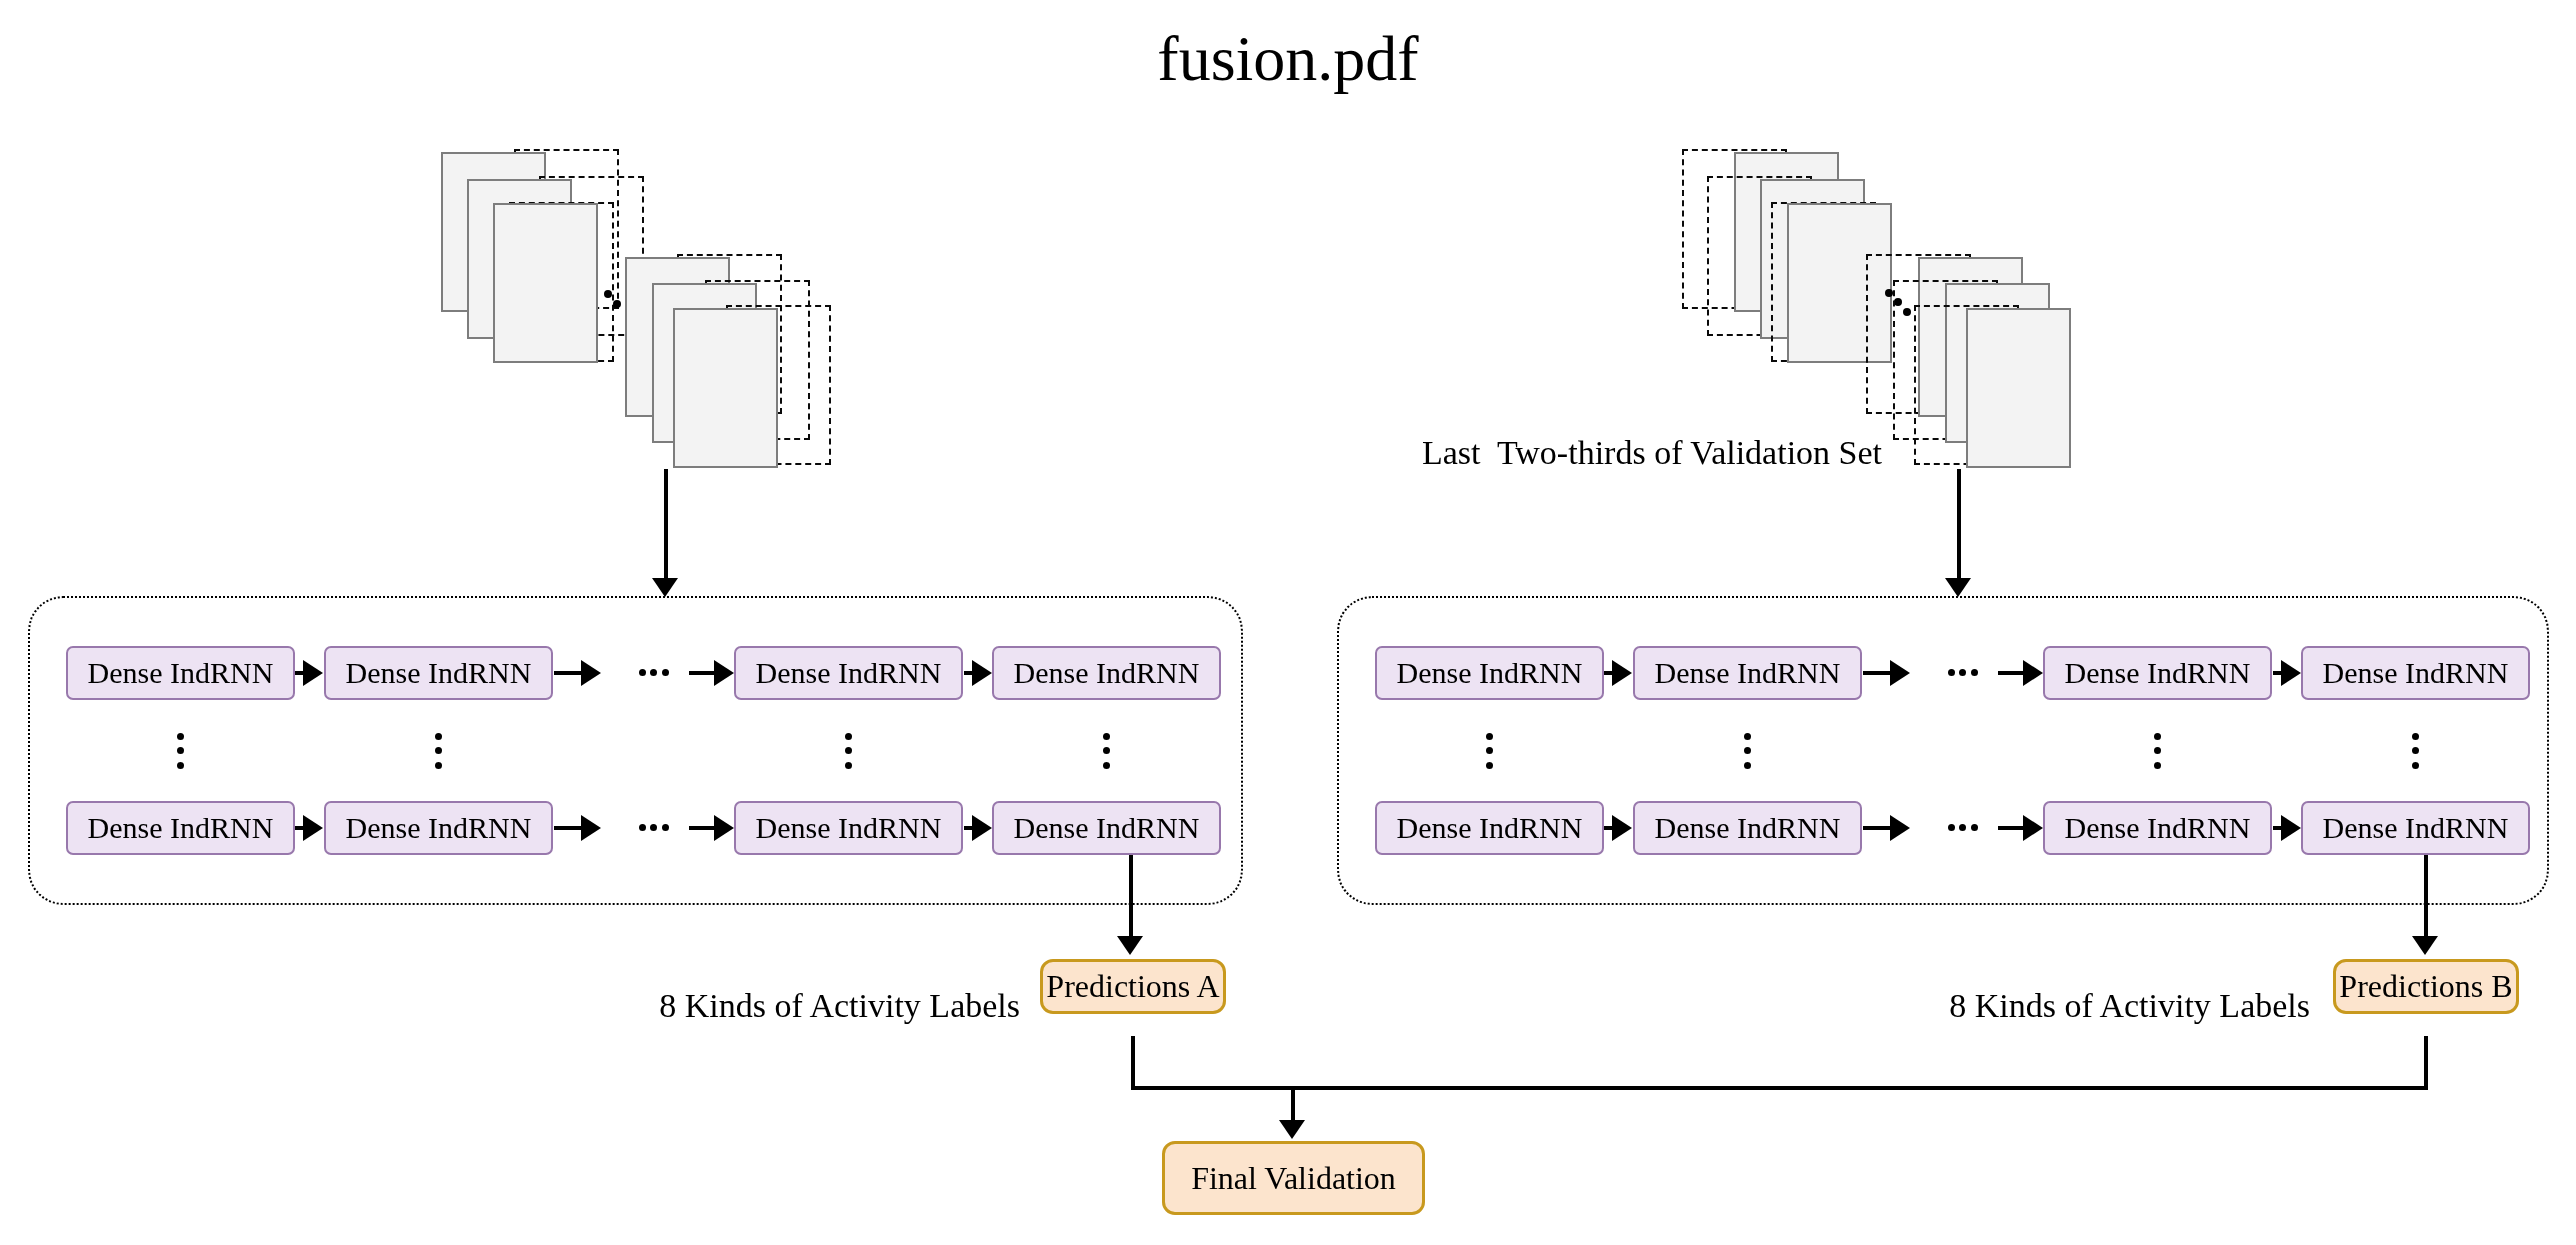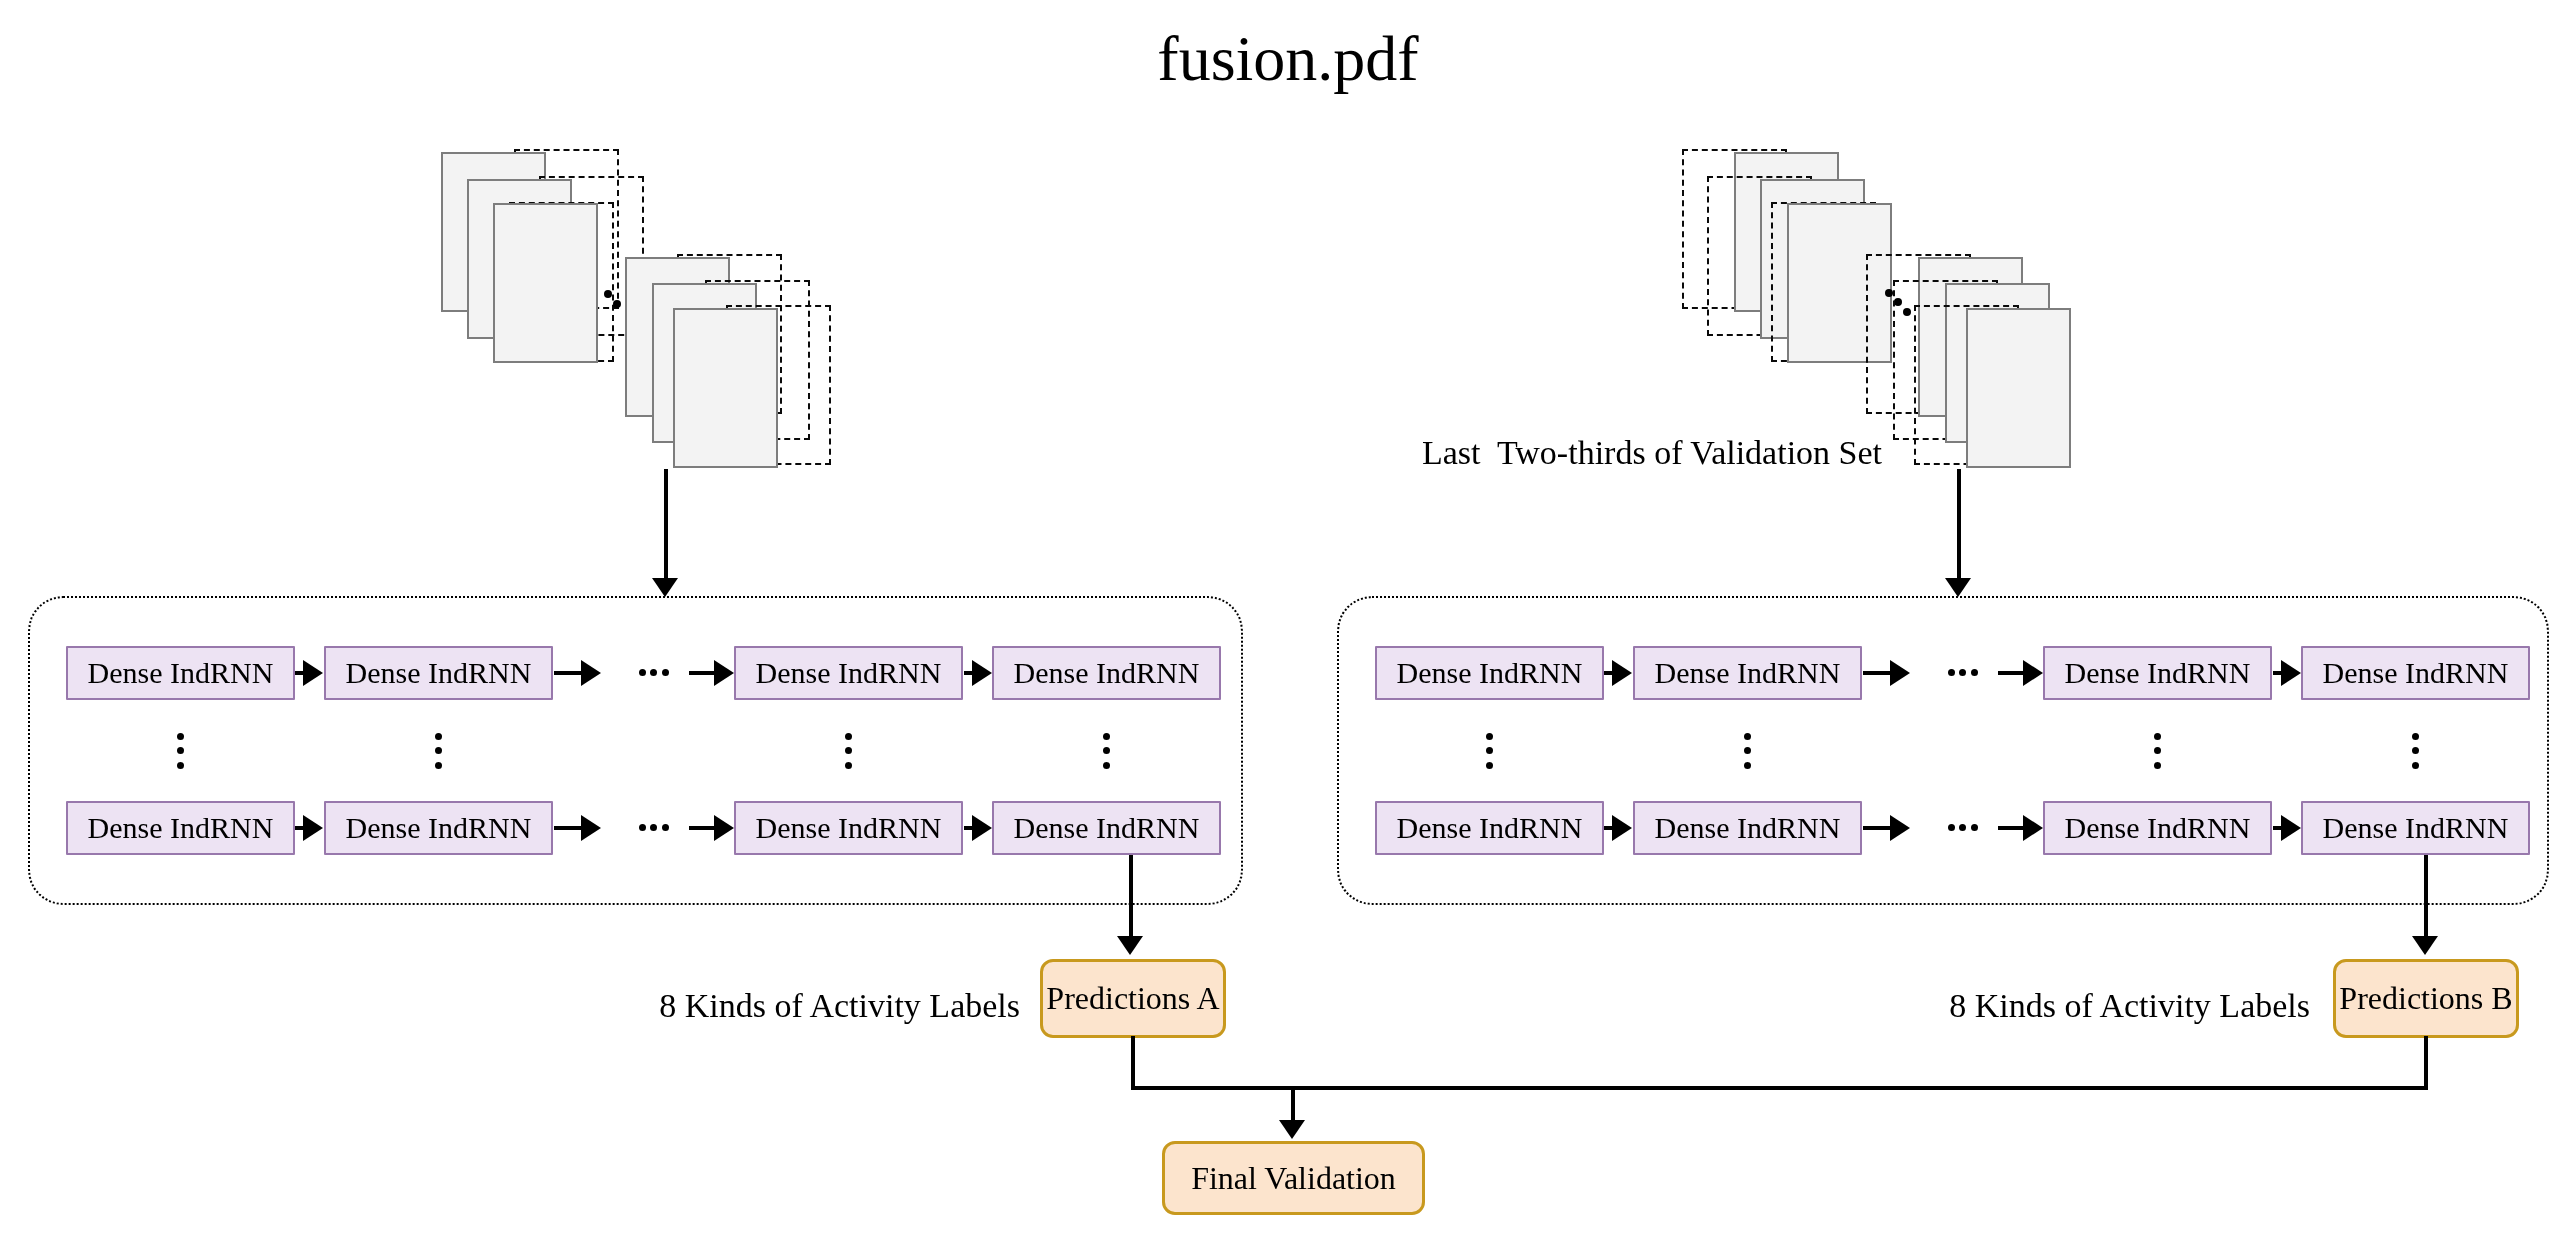--- a/index.html
+++ b/index.html
@@ -17,24 +17,24 @@
       background:var(--page-fill,#f3f3f3); border:2.2px solid var(--page-border,#7d7d7d);}
   .pgd{position:absolute; width:105px; height:160px; box-sizing:border-box;
       border:2.9px dashed #0a0a0a; background:transparent;}
   .dot{position:absolute; width:8px; height:8px; border-radius:50%; background:#000;}
   .sdot{position:absolute; width:7.3px; height:7.3px; border-radius:50%; background:#000;}
   
   .group{position:absolute; box-sizing:border-box; border:2.9px dotted #000; border-radius:35px; background:transparent;}
   
   .dense{position:absolute; width:229px; height:54px; box-sizing:border-box;
       background:var(--dense-fill,#ede3f3); border:2.9px solid var(--dense-border,#9878ac);
-      border-radius:1px; display:flex; align-items:center; justify-content:center;
+      border-radius:7px; display:flex; align-items:center; justify-content:center;
       font-size:30px; white-space:pre;}
   
-  .pred{position:absolute; width:186px; height:79px; box-sizing:border-box;
+  .pred{position:absolute; width:186px; height:55px; box-sizing:border-box;
       background:var(--pred-fill,#fce4cd); border:3.6px solid var(--pred-border,#c8991e);
       border-radius:13px; display:flex; align-items:center; justify-content:center;
       font-size:32px; white-space:pre;}
   .final{width:263px; height:74px;}
   
   .hline{position:absolute; height:3.6px; background:#000;}
   .vline{position:absolute; width:3.6px; background:#000;}
   .ah-right{position:absolute; width:0; height:0;
       border-top:13px solid transparent; border-bottom:13px solid transparent;
       border-left:20.3px solid #000;}

